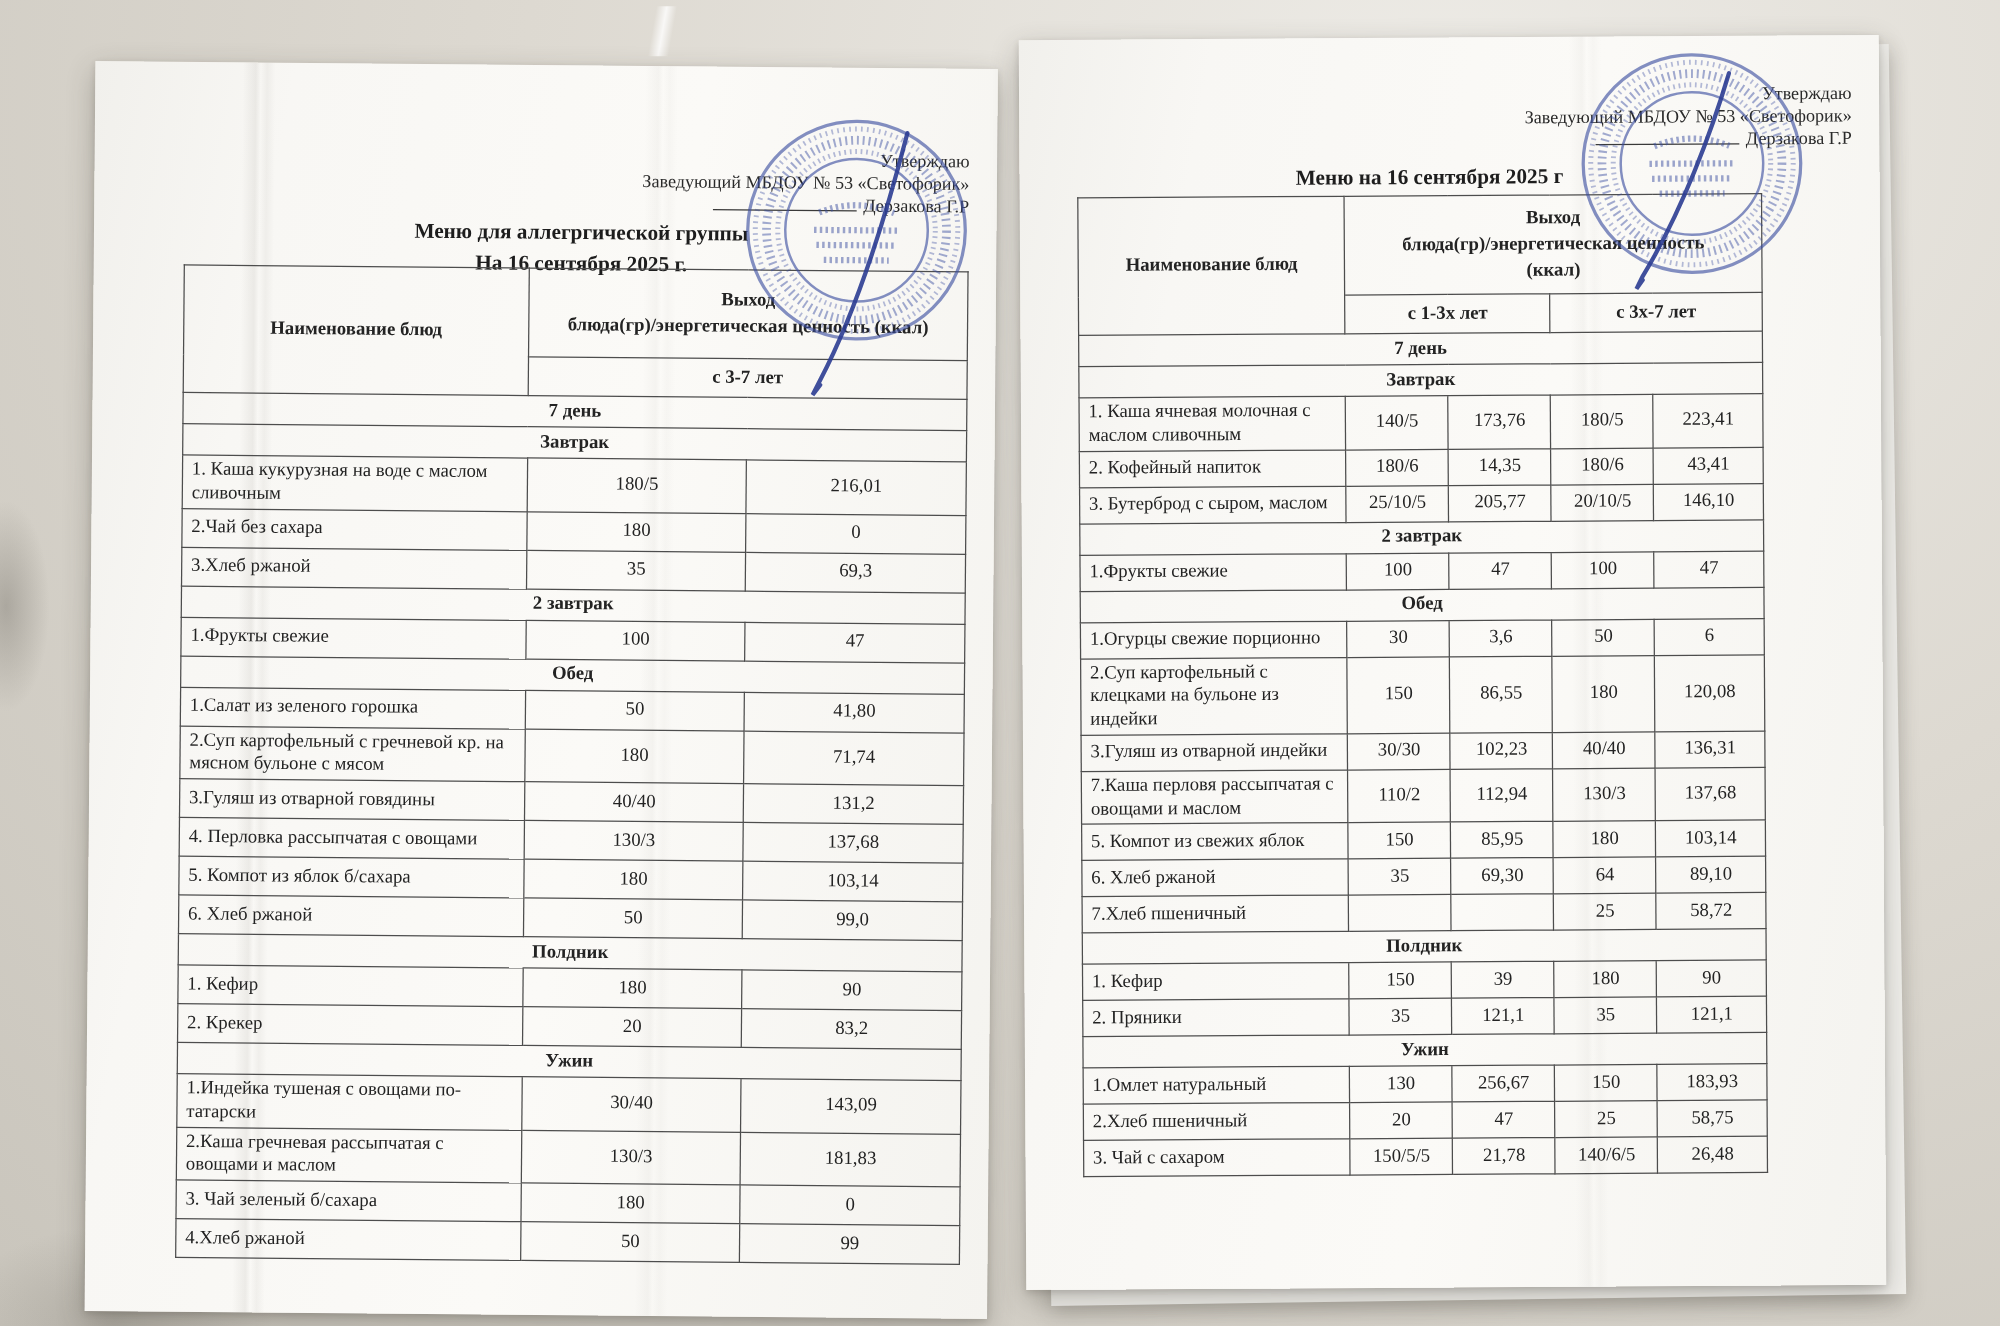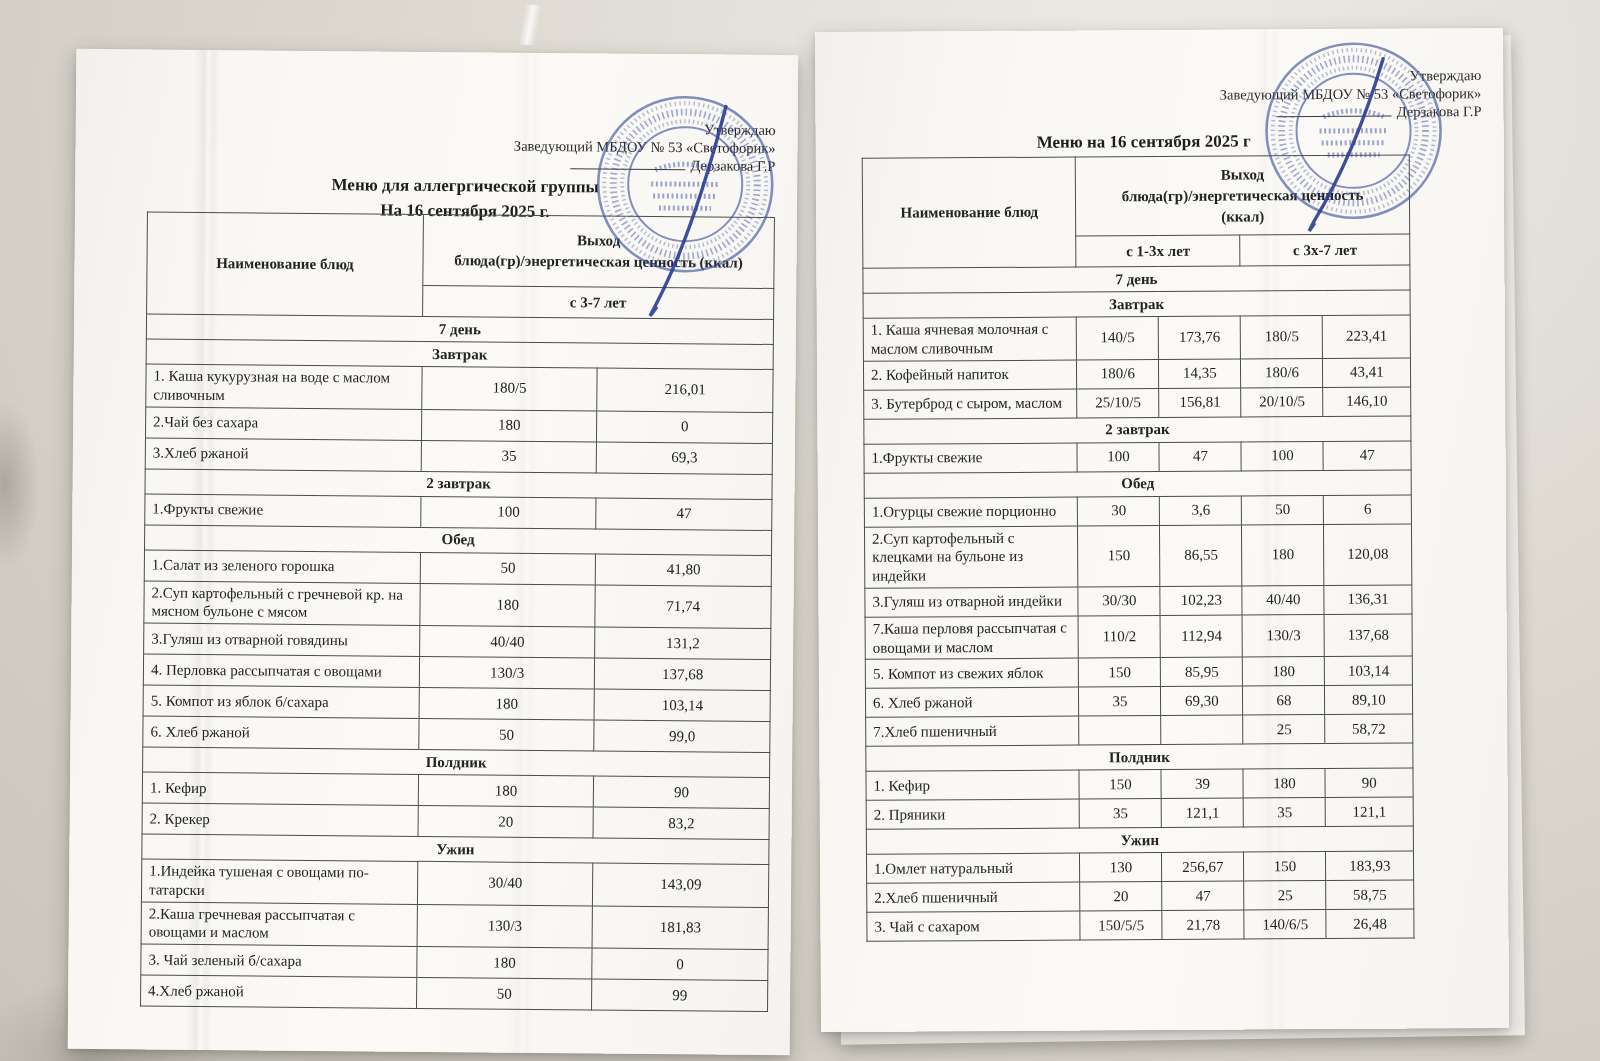--- a/index.html
+++ b/index.html
@@ -283,21 +283,21 @@
         <tr>
           <td class="dish">2. Кофейный напиток</td>
           <td class="val">180/6</td>
           <td class="val">14,35</td>
           <td class="val">180/6</td>
           <td class="val">43,41</td>
         </tr>
         <tr>
           <td class="dish">3. Бутерброд с сыром, маслом</td>
           <td class="val">25/10/5</td>
-          <td class="val">156,81</td>
+          <td class="val">205,77</td>
           <td class="val">20/10/5</td>
           <td class="val">146,10</td>
         </tr>
         <tr>
           <td colspan="5" class="section-row">2 завтрак</td>
         </tr>
         <tr>
           <td class="dish">1.Фрукты свежие</td>
           <td class="val">100</td>
           <td class="val">47</td>
@@ -339,21 +339,21 @@
           <td class="dish">5. Компот из свежих яблок</td>
           <td class="val">150</td>
           <td class="val">85,95</td>
           <td class="val">180</td>
           <td class="val">103,14</td>
         </tr>
         <tr>
           <td class="dish">6. Хлеб ржаной</td>
           <td class="val">35</td>
           <td class="val">69,30</td>
-          <td class="val">68</td>
+          <td class="val">64</td>
           <td class="val">89,10</td>
         </tr>
         <tr>
           <td class="dish">7.Хлеб пшеничный</td>
           <td class="val"></td>
           <td class="val"></td>
           <td class="val">25</td>
           <td class="val">58,72</td>
         </tr>
         <tr>

